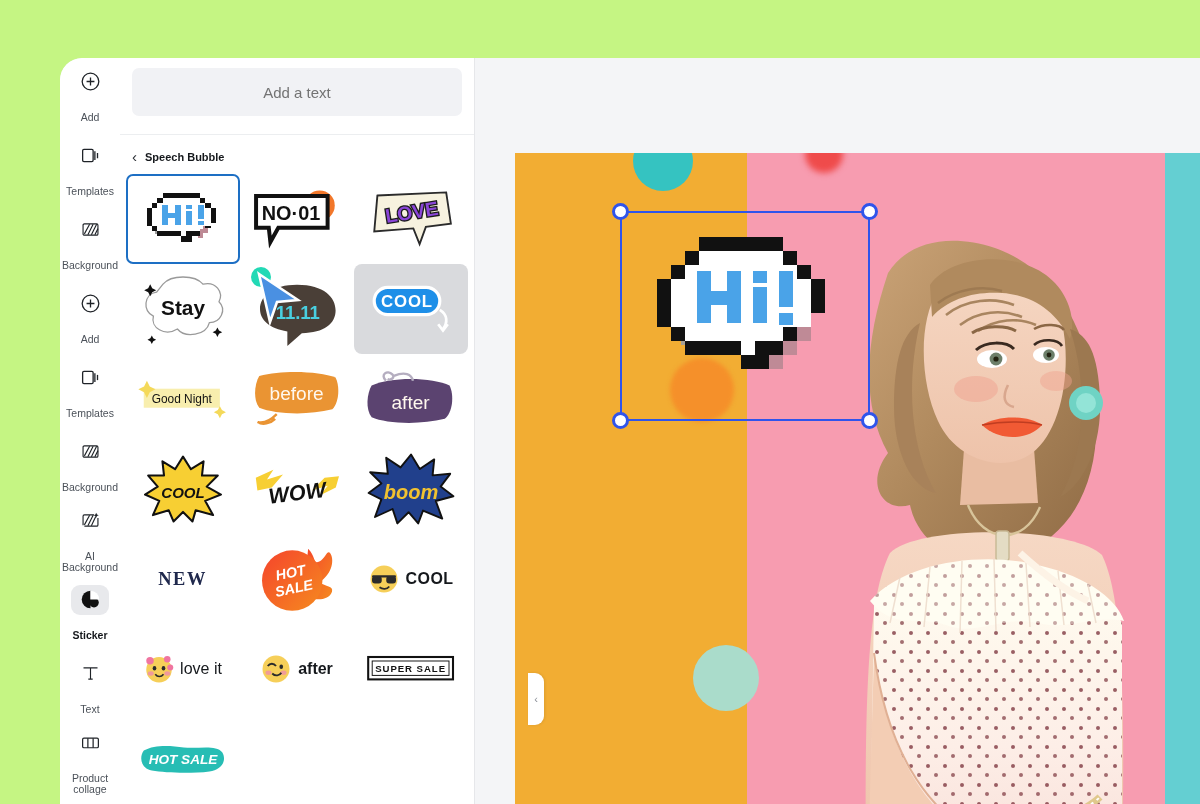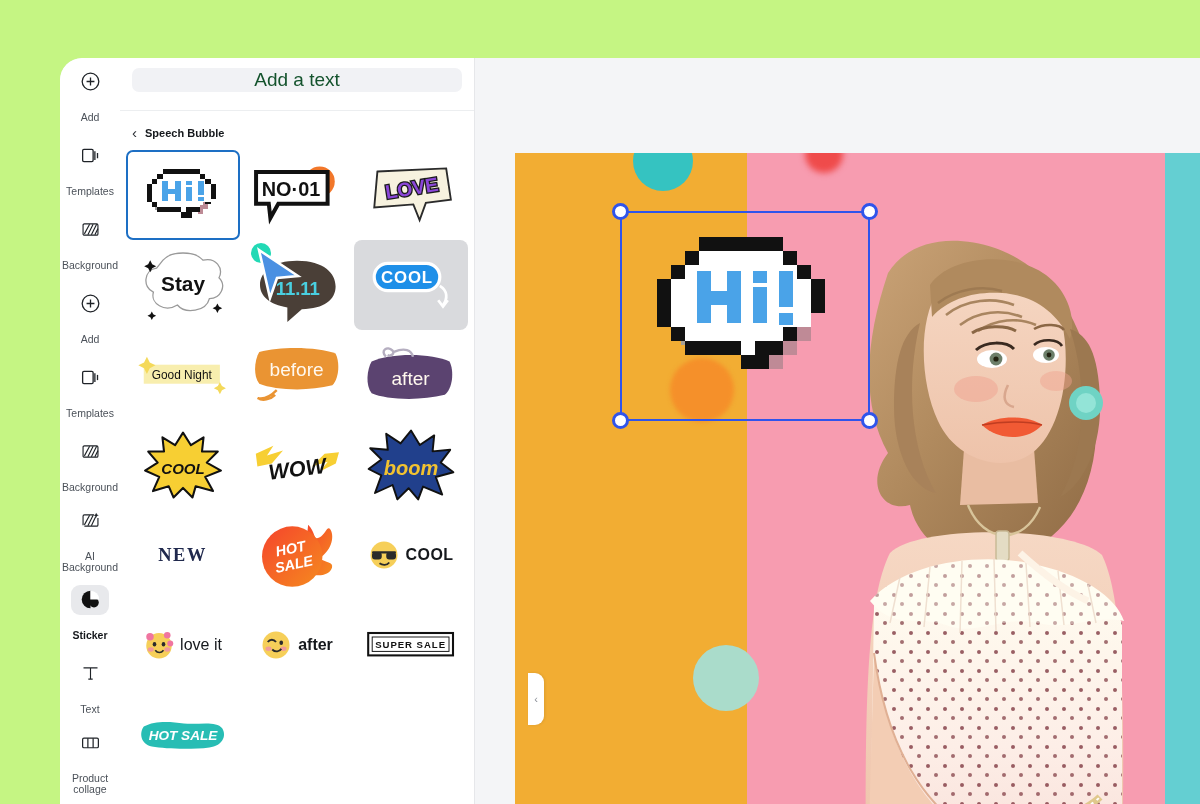--- a/index.html
+++ b/index.html
@@ -45,24 +45,24 @@
   .rail-lbl.two { white-space:normal; line-height:11px; }
   .rail-item.active .rail-lbl { color:#15181c; font-weight:bold; }
 
   
   #panel {
     position:absolute; left:60px; top:0; width:355px; bottom:0;
     background:#ffffff;
     border-right:1px solid #e6e7ea;
   }
   #addtext {
-    margin:10px 12px 0 12px; height:24px;
+    margin:10px 12px 0 12px; height:48px;
     background:#f1f2f5; border-radius:7px;
     display:flex; align-items:center; justify-content:center;
-    font-size:19px; color:#14532d; cursor:pointer;
+    font-size:15px; color:#737373; cursor:pointer;
   }
   #panel-sep { height:1px; background:#eceef0; margin-top:18px; }
   #cat {
     display:flex; align-items:center; gap:8px;
     padding:14px 0 10px 12px;
   }
   #cat .chev { font-size:15px; color:#2b2f35; line-height:1; }
   #cat .t { font-size:11px; font-weight:bold; color:#15181c; }
 
   #grid {

